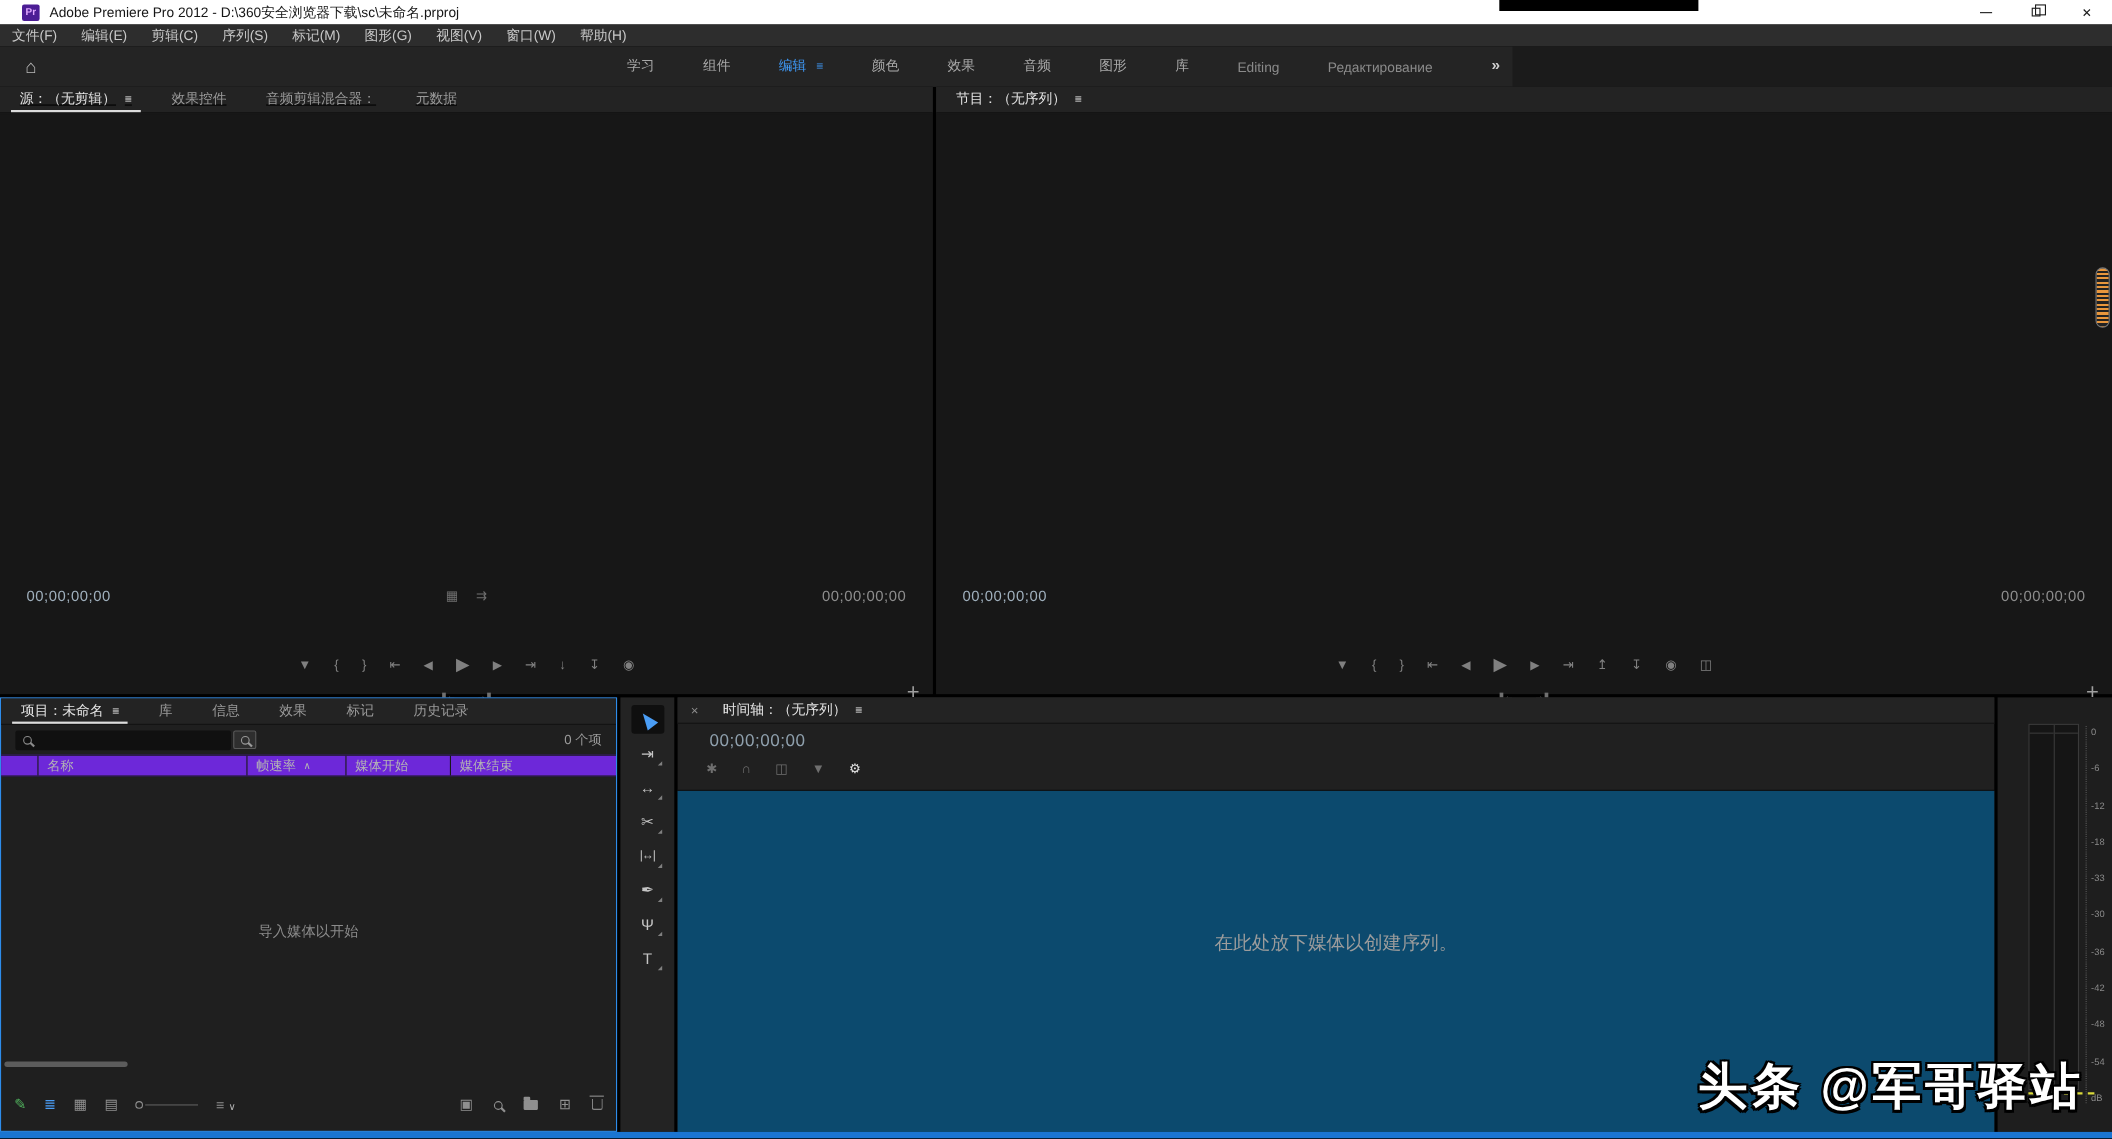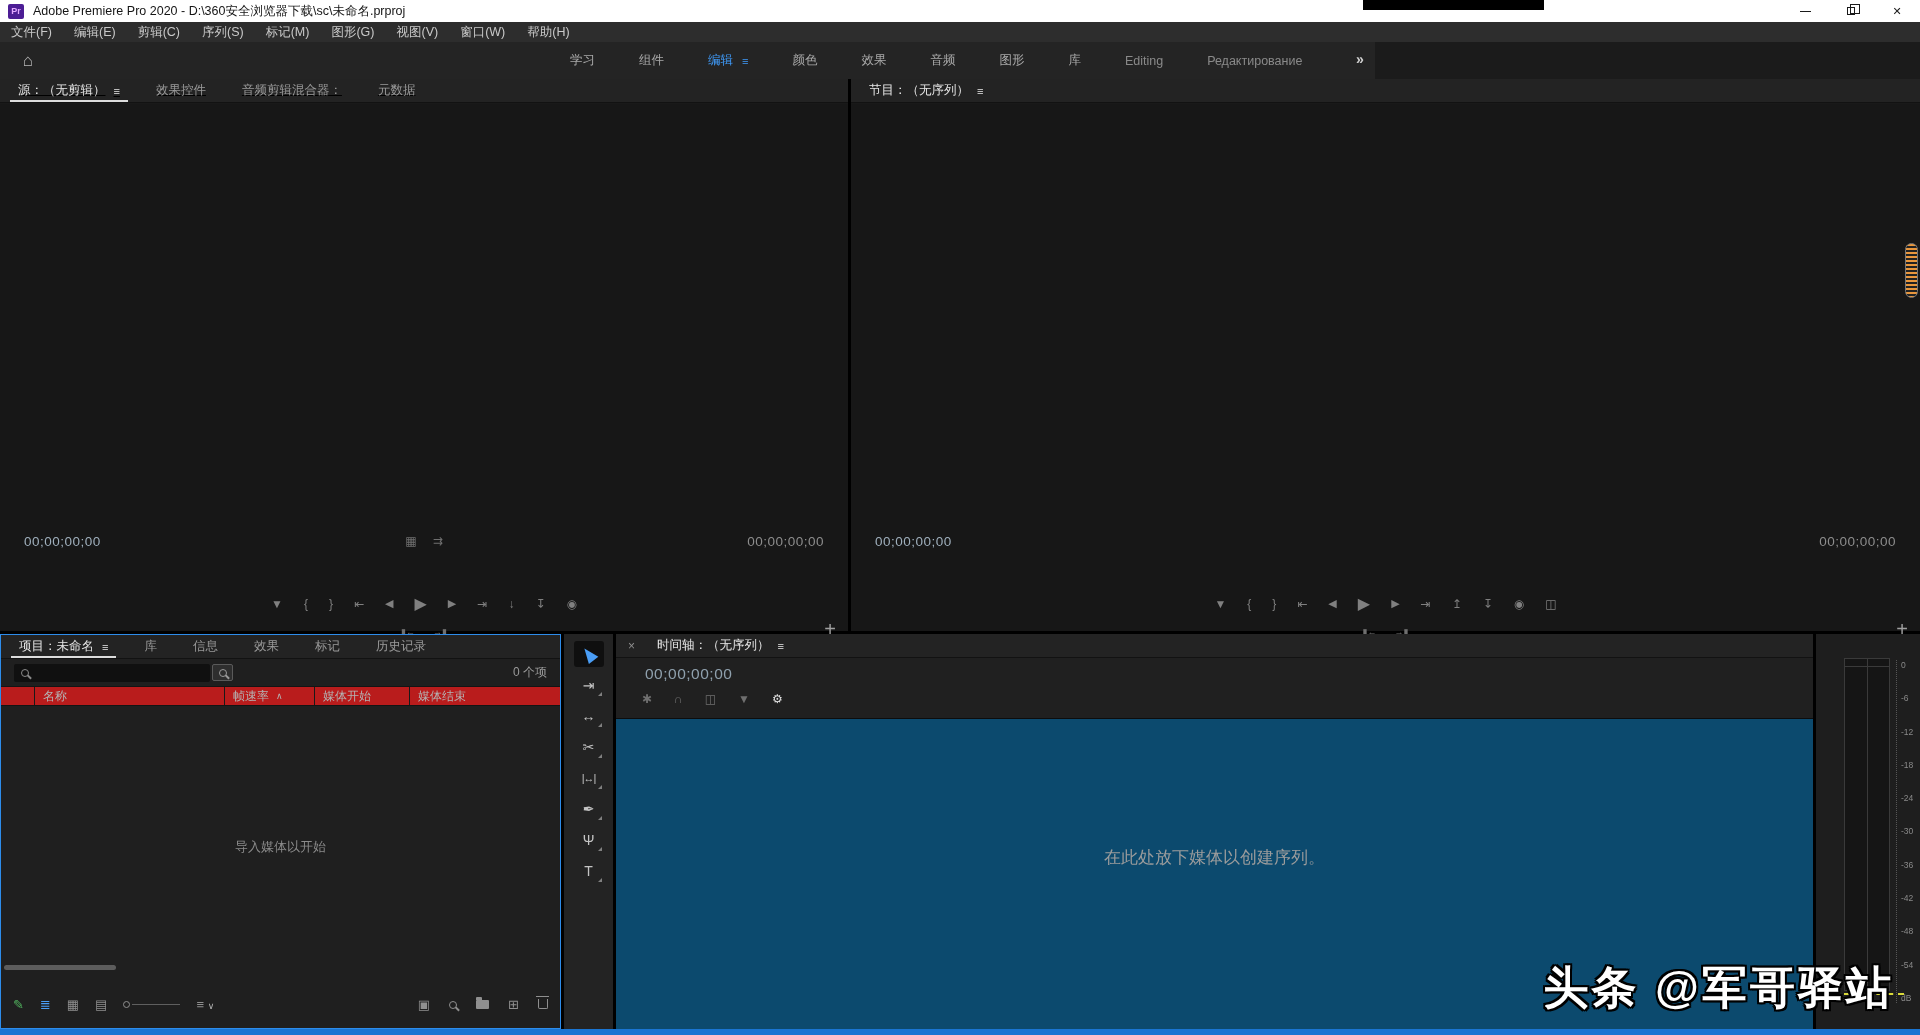--- a/index.html
+++ b/index.html
@@ -2,21 +2,21 @@
 <html><head>
 <meta charset="utf-8">
 <style>
   * { margin:0; padding:0; box-sizing:border-box; }
   html,body { width:1920px; height:1035px; background:#000; overflow:hidden;
               font-family:"Liberation Sans","DejaVu Sans",sans-serif; position:relative; }
 
   
   .titlebar { position:absolute; left:0; top:0; width:1920px; height:22px; background:#ffffff;
               display:flex; align-items:center; z-index:5; }
-  .app-icon { margin-left:8px; width:16px; height:15px; background:#4c1d95; color:#e3a9ff;
+  .app-icon { margin-left:20px; width:16px; height:15px; background:#4c1d95; color:#e3a9ff;
               font-size:9px; font-weight:bold; display:flex; align-items:center; justify-content:center; border-radius:2px; }
   .title-text { margin-left:9px; font-size:12.5px; color:#151515; }
   .win-controls { margin-left:auto; display:flex; height:100%; }
   .win-btn { width:46px; height:100%; display:flex; align-items:center; justify-content:center; color:#1a1a1a; font-size:11px; }
   .i-min { width:11px; height:1px; background:#1a1a1a; }
   .i-restore { width:8px; height:8px; border:1px solid #1a1a1a; position:relative; background:#fff; }
   .i-restore::before { content:""; position:absolute; left:2px; top:-4px; width:8px; height:8px; border:1px solid #1a1a1a; }
   .redaction { position:absolute; left:1363px; top:0; width:181px; height:10px; background:#000; z-index:9; }
 
   
@@ -66,21 +66,21 @@
   
   #project-panel { left:0; top:634px; width:561px; height:395px; border:1px solid #2d8ceb; background:#1f1f1f; }
   .proj-file-row { height:25px; display:flex; align-items:center; padding-left:13px; gap:10px;
                    color:#bdbdbd; font-size:12px; }
   .proj-search-row { height:27px; display:flex; align-items:center; padding:0 13px; gap:2px; }
   .search-input { width:196px; height:18px; background:#101010; border-radius:2px; display:flex;
                   align-items:center; padding-left:7px; gap:6px; color:#8a8a8a; }
   .find-btn { width:21px; height:17px; border:1px solid #5a5a5a; background:#2e2e2e; border-radius:2px;
               display:flex; align-items:center; justify-content:center; color:#9a9a9a; }
   .item-count { margin-left:auto; color:#9a9a9a; font-size:12px; }
-  .proj-cols { height:20px; display:flex; align-items:center; background:#b91c1c;
+  .proj-cols { height:20px; display:flex; align-items:center; background:#6d28d9;
                border-top:1px solid #141414; border-bottom:1px solid #141414; color:#b4b4b4; font-size:12px; }
   .pc { height:100%; display:flex; align-items:center; padding-left:8px; border-right:1px solid #191919; gap:7px; }
   .pc-lead { width:34px; } .pc-name { width:190px; } .pc-fps { width:90px; } .pc-start { width:95px; } .pc-end { flex:1; border-right:none; }
   .sort-caret { font-size:9px; color:#b4b4b4; }
   .proj-empty { position:absolute; left:0; right:0; top:100px; bottom:70px; display:flex;
                 align-items:center; justify-content:center; color:#8b8b8b; font-size:13px; }
   .proj-hscroll { position:absolute; left:3px; bottom:58px; width:112px; height:5px; background:#5c5c5c; border-radius:3px; }
   .proj-toolbar { position:absolute; left:0; right:0; bottom:0; height:48px; display:flex; align-items:center;
                   padding:0 12px; gap:16px; color:#8f8f8f; font-size:13px; }
   .green { color:#52b55f; } .blue { color:#4a9df5; }
@@ -143,21 +143,21 @@
 
   
   .drawer-handle { position:absolute; left:1905px; top:243px; width:13px; height:55px; border:1px solid #777;
                    border-radius:7px; background:repeating-linear-gradient(to bottom,#e8963c 0 2px,#222 2px 4px); }
 </style>
 </head>
 <body>
 
 <div class="titlebar">
   <div class="app-icon">Pr</div>
-  <div class="title-text">Adobe Premiere Pro 2020 - D:\360安全浏览器下载\sc\未命名.prproj</div>
+  <div class="title-text">Adobe Premiere Pro 2012 - D:\360安全浏览器下载\sc\未命名.prproj</div>
   <div class="win-controls">
     <div class="win-btn">
         <span class="i-min"></span>
       </div>
     <div class="win-btn">
         <span class="i-restore"></span>
       </div>
     <div class="win-btn">✕</div>
   </div>
 </div>
@@ -367,21 +367,21 @@
 <div class="panel" id="meter-panel">
   <div class="meter-wrap">
     <div class="meter-ch"></div>
     <div class="meter-ch"></div>
   </div>
   <div class="meter-scale">
     <span>0</span>
     <span>-6</span>
     <span>-12</span>
     <span>-18</span>
-    <span>-24</span>
+    <span>-33</span>
     <span>-30</span>
     <span>-36</span>
     <span>-42</span>
     <span>-48</span>
     <span>-54</span>
     <span>dB</span>
   </div>
   <div class="meter-yellow"></div>
 </div>
 

